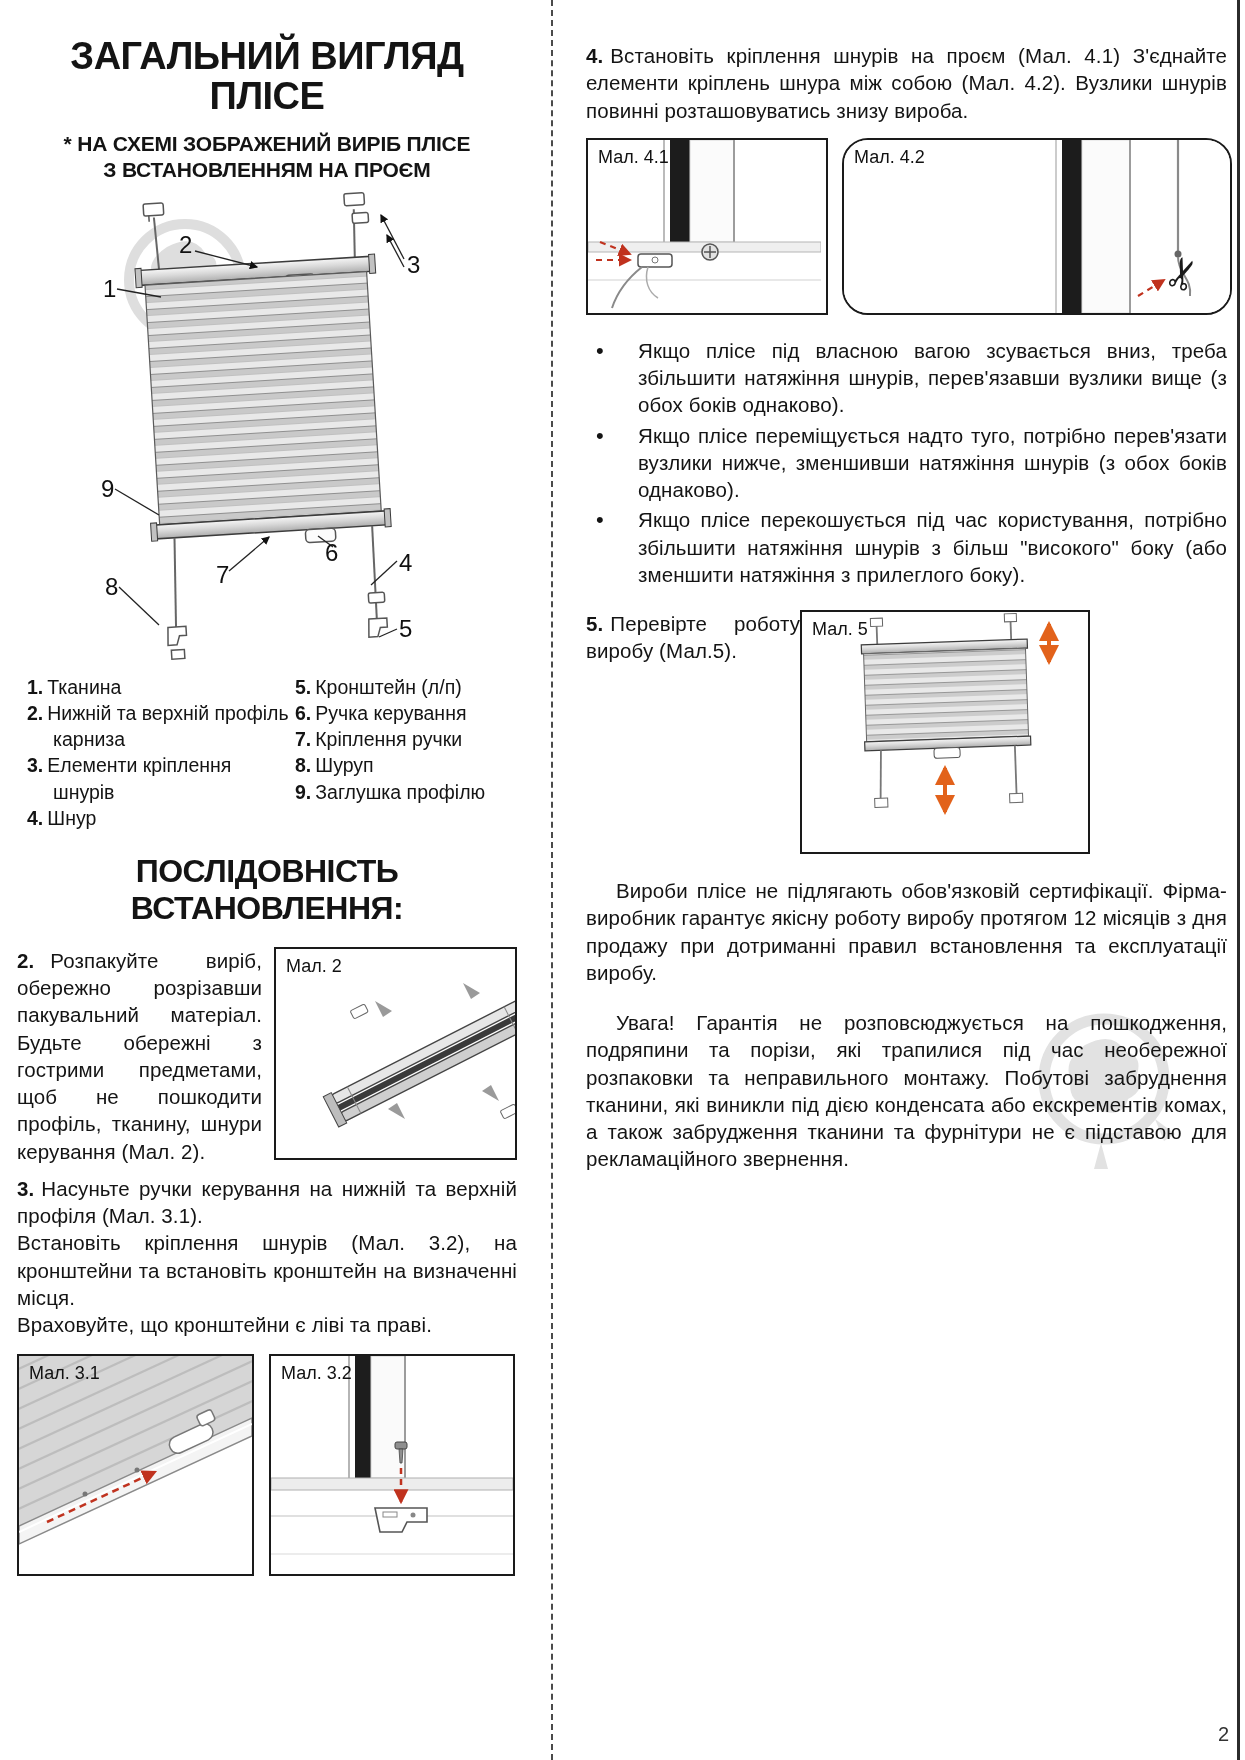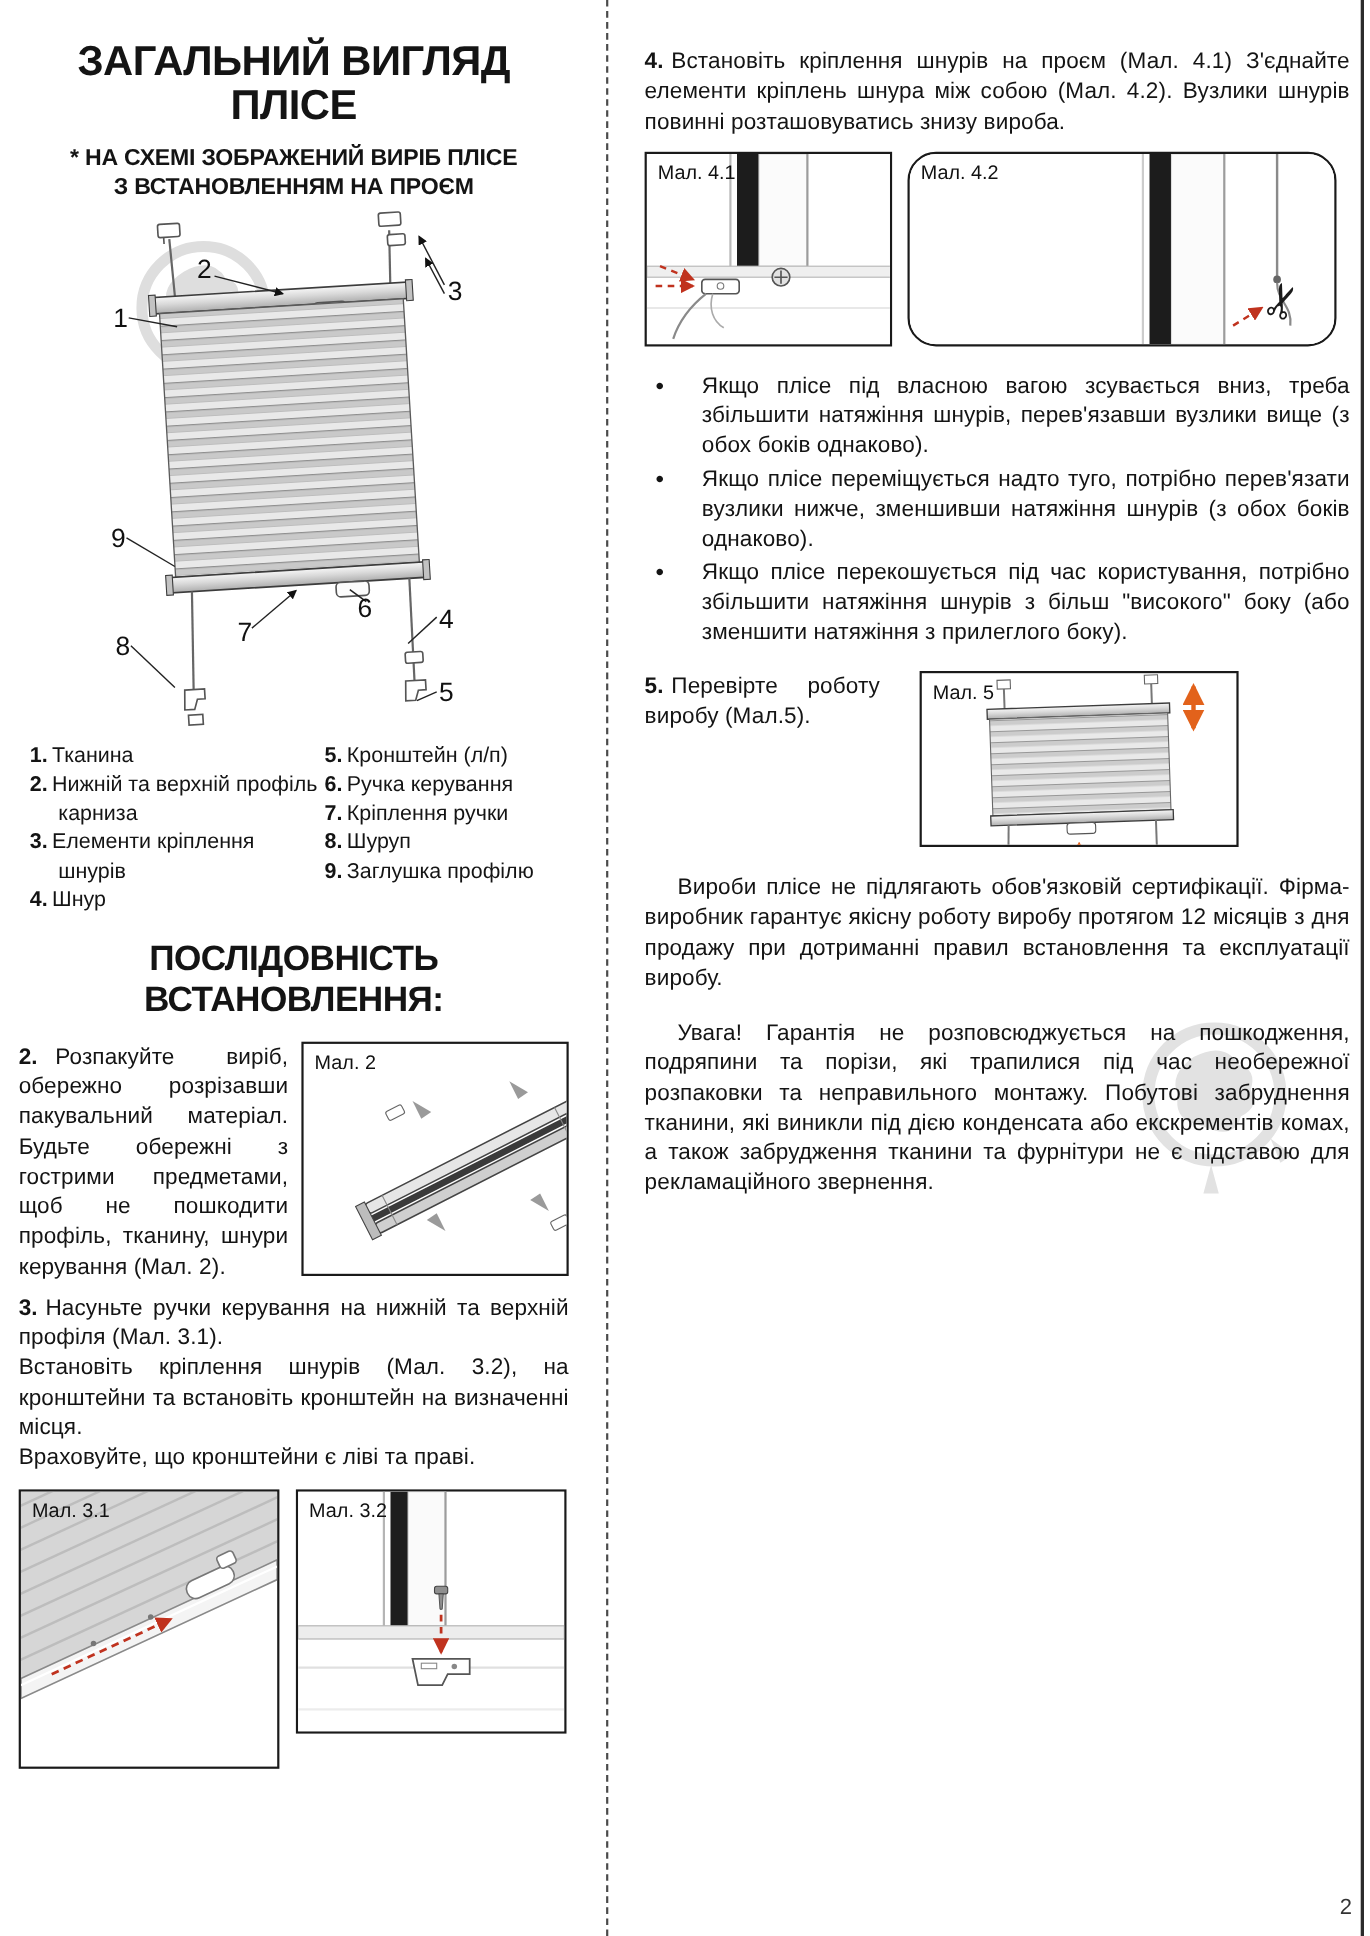--- a/index.html
+++ b/index.html
@@ -41,37 +41,37 @@
   .step2-row { display:flex; gap:12px; margin-top:20px; }
   .step2-text { width:252px; }
   .figbox { position:relative; border:2px solid #1a1a1a; background:#fff; overflow:hidden; flex:none; }
   .figlabel { position:absolute; top:7px; left:10px; font-size:18px; z-index:2; color:#111; }
   .fig2 { width:243px; height:213px;padding-left:37px; }
 
   .step3 { margin-top:10px; }
   .step3 p { margin:0; }
 
   .figs-row { display:flex; gap:15px; margin-top:16px; }
-  .fig31 { width:237px; height:254px; }
+  .fig31 { width:237px; height:222px; }
   .fig32 { width:246px; height:222px; }
 
   .figs4-row { display:flex; gap:14px; margin-top:14px; }
-  .fig41 { width:225px; height:177px; }
+  .fig41 { width:242px; height:177px; }
   .fig42 { width:390px; height:177px;border-radius:26px; }
 
   .bullets { margin-top:22px; list-style:none; }
   .bullets li { position:relative; padding-left:52px; margin-bottom:3px; }
   .bullets li::before { content:"•"; position:absolute; left:10px; top:-1px; font-size:22px; }
 
   .note { margin-top:8px; }
   .note p { margin:0; }
 
   .step5-row { display:flex; margin-top:22px; }
   .step5-text { width:214px; }
-  .fig5 { width:290px; height:160px; margin-left:36px; }
+  .fig5 { width:290px; height:244px; }
 
   .warranty-heading { margin-top:34px; text-align:center; font-size:36px; font-weight:800; letter-spacing:-0.5px; }
   .warranty-p { margin-top:23px; text-indent:30px; }
   .wp2-wrap { position:relative; }
   .wp2-wrap p { position:relative; z-index:1; }
   .wm2 { position:absolute; right:28px; top:-18px; z-index:0; }
 </style>
 </head>
 <body>
 

